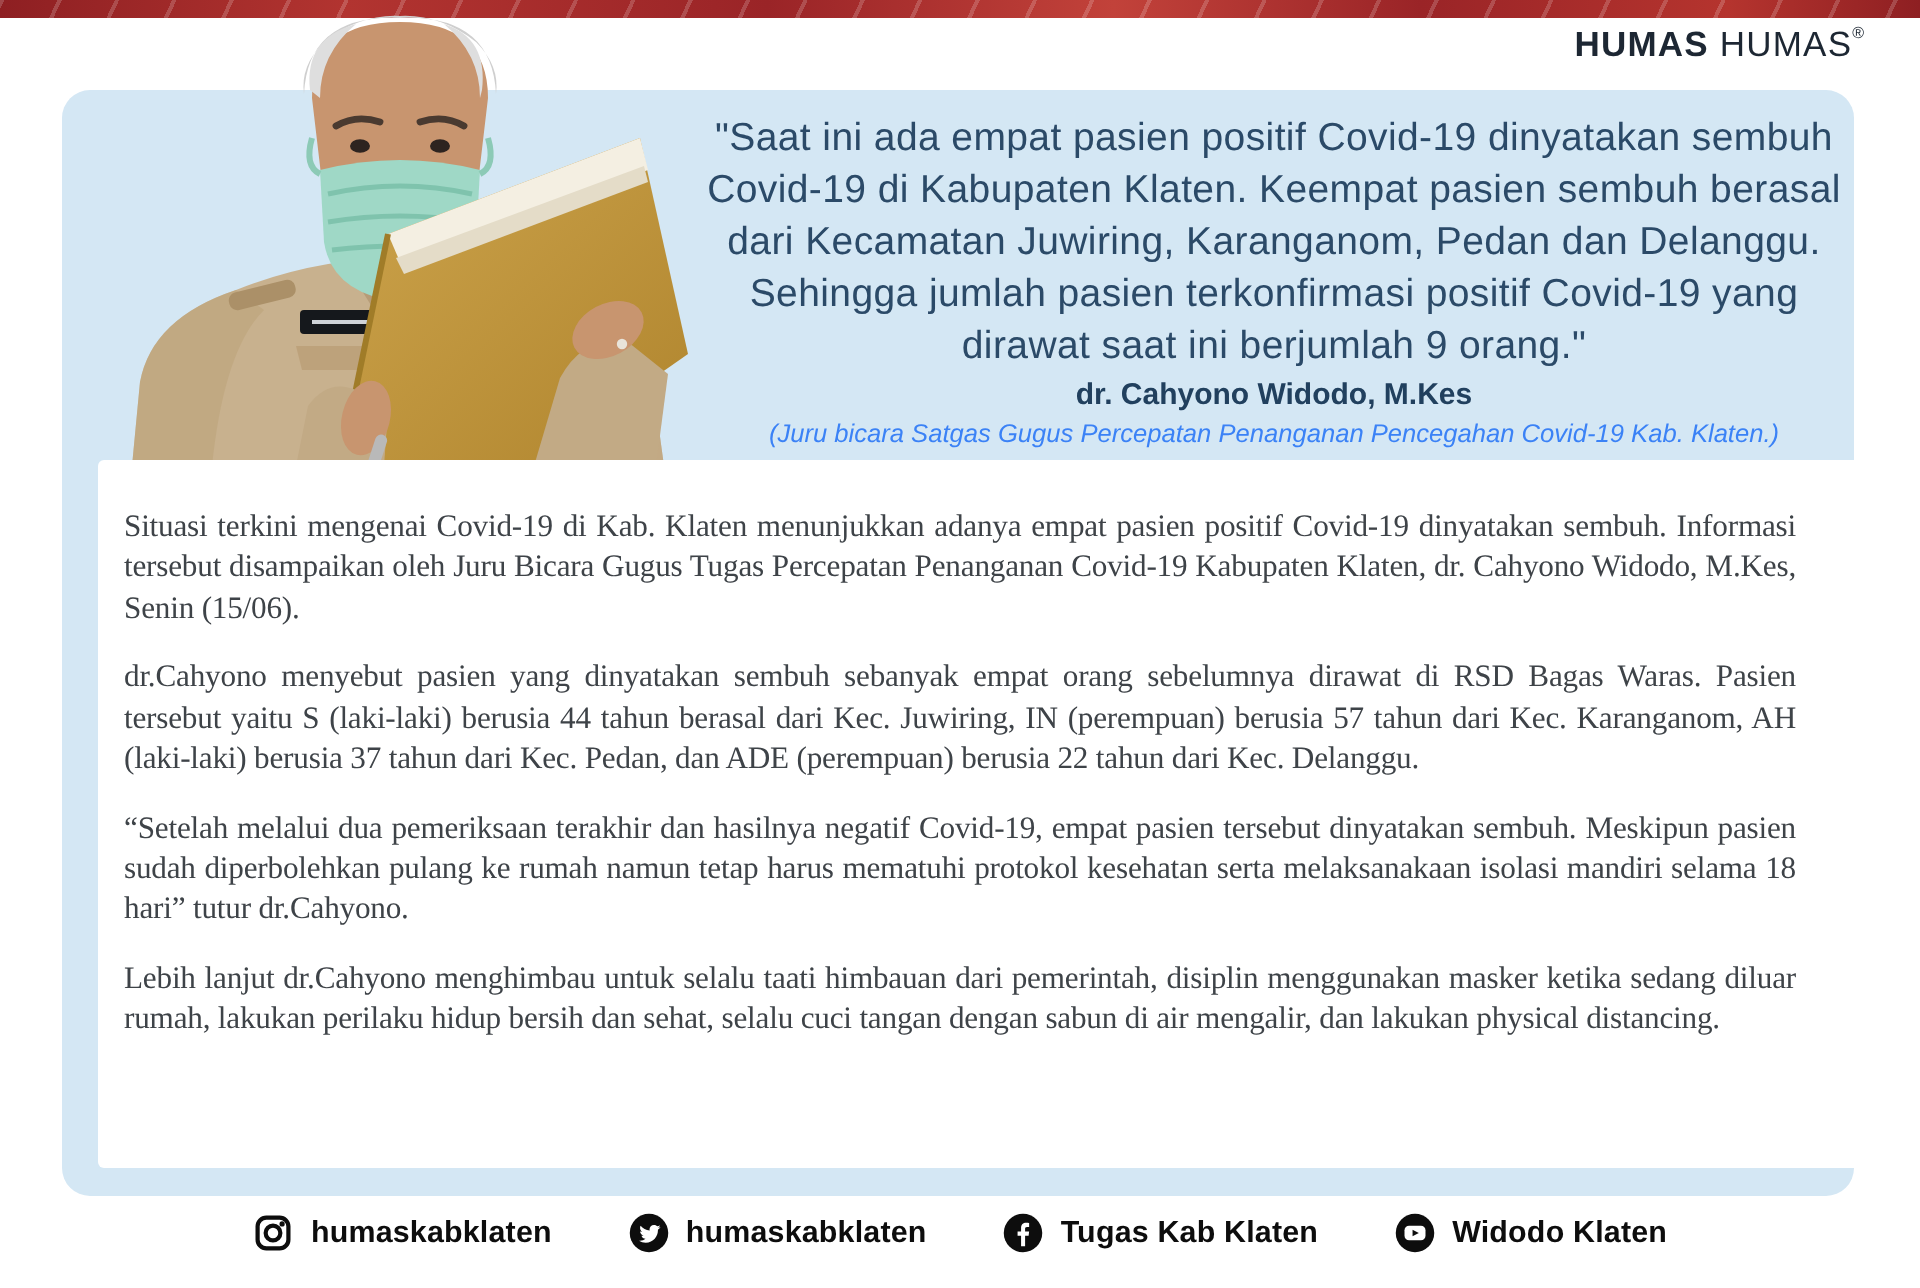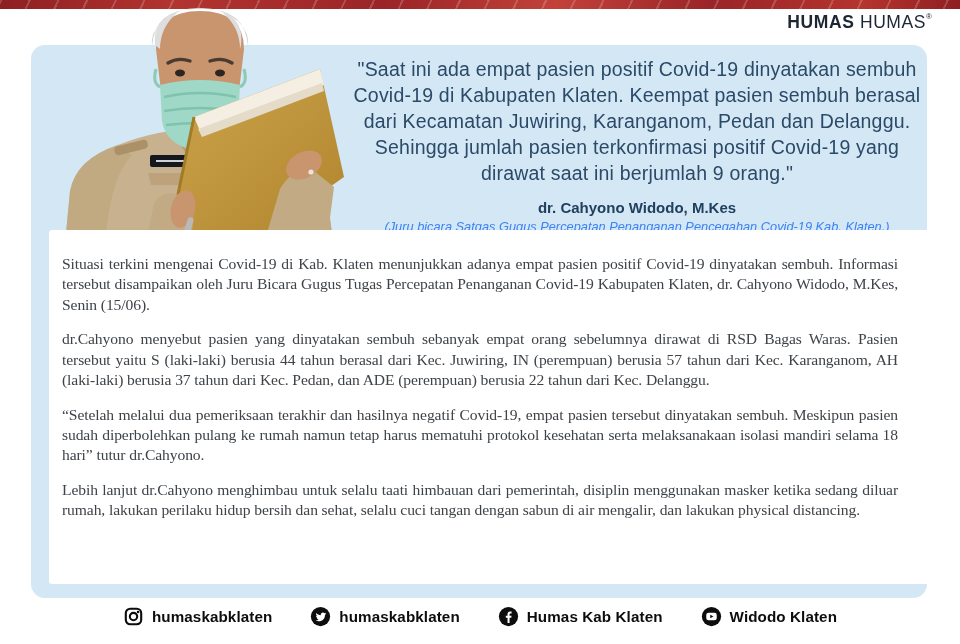--- a/index.html
+++ b/index.html
@@ -36,21 +36,21 @@
   
   .quote-wrap{
     position:absolute;left:348px;top:57px;width:578px;z-index:3;
     text-align:center;
   }
   .quote-text{
     font-size:19.5px;line-height:1.33;letter-spacing:.2px;
     color:#2b4a68;font-weight:500;
   }
   .quote-author{
-    margin-top:12px;font-size:15px;font-weight:700;color:#21405e;
+    margin-top:2px;font-size:15px;font-weight:700;color:#21405e;
   }
   .quote-role{
     margin-top:3px;font-size:12.8px;font-style:italic;color:#3b82f6;
   }
   
   .white-box{
     position:absolute;left:49px;top:230px;width:952px;height:354px;
     background:#ffffff;border-radius:3px;z-index:4;font-family:Liberation Serif, serif;
   }
   .article{
@@ -183,21 +183,21 @@
       <circle cx="12" cy="12" r="11" fill="#0d0d0d"></circle>
       <path fill="#ffffff" d="M18.6 8.6c-.4.2-.9.3-1.4.4.5-.3.9-.8 1.1-1.4-.5.3-1 .5-1.6.6-.5-.5-1.1-.8-1.9-.8-1.4 0-2.5 1.1-2.5 2.5 0 .2 0 .4.1.6-2.1-.1-4-1.1-5.2-2.6-.2.4-.3.8-.3 1.3 0 .9.4 1.6 1.1 2.1-.4 0-.8-.1-1.1-.3v0c0 1.2.9 2.2 2 2.5-.2.1-.4.1-.7.1-.2 0-.3 0-.5 0 .3 1 1.2 1.7 2.3 1.7-.8.7-1.9 1.1-3.1 1.1h-.6c1.1.7 2.4 1.1 3.8 1.1 4.5 0 7-3.8 7-7v-.3c.6-.4 1.1-.9 1.5-1.6z"></path>
     </svg>
     <span class="lbl">humaskabklaten</span>
   </div>
   <div class="social">
     <svg class="ic" viewBox="0 0 24 24">
       <circle cx="12" cy="12" r="11" fill="#0d0d0d"></circle>
       <path fill="#ffffff" d="M13.2 19.5v-6h2l.3-2.4h-2.3V9.6c0-.7.2-1.1 1.1-1.1h1.2V6.3c-.2 0-.9-.1-1.7-.1-1.7 0-2.9 1-2.9 3v1.9H8.9v2.4h2v6z"></path>
     </svg>
-    <span class="lbl">Humas Kab Klaten</span>
+    <span class="lbl">Tugas Kab Klaten</span>
   </div>
   <div class="social">
     <svg class="ic" viewBox="0 0 24 24">
       <circle cx="12" cy="12" r="11" fill="#0d0d0d"></circle>
       <rect x="6" y="7.8" width="12" height="8.4" rx="2.6" fill="#ffffff"></rect>
       <path d="M10.6 10.1 L14.2 12 L10.6 13.9 Z" fill="#0d0d0d"></path>
     </svg>
     <span class="lbl">Widodo Klaten</span>
   </div>
 </div>

